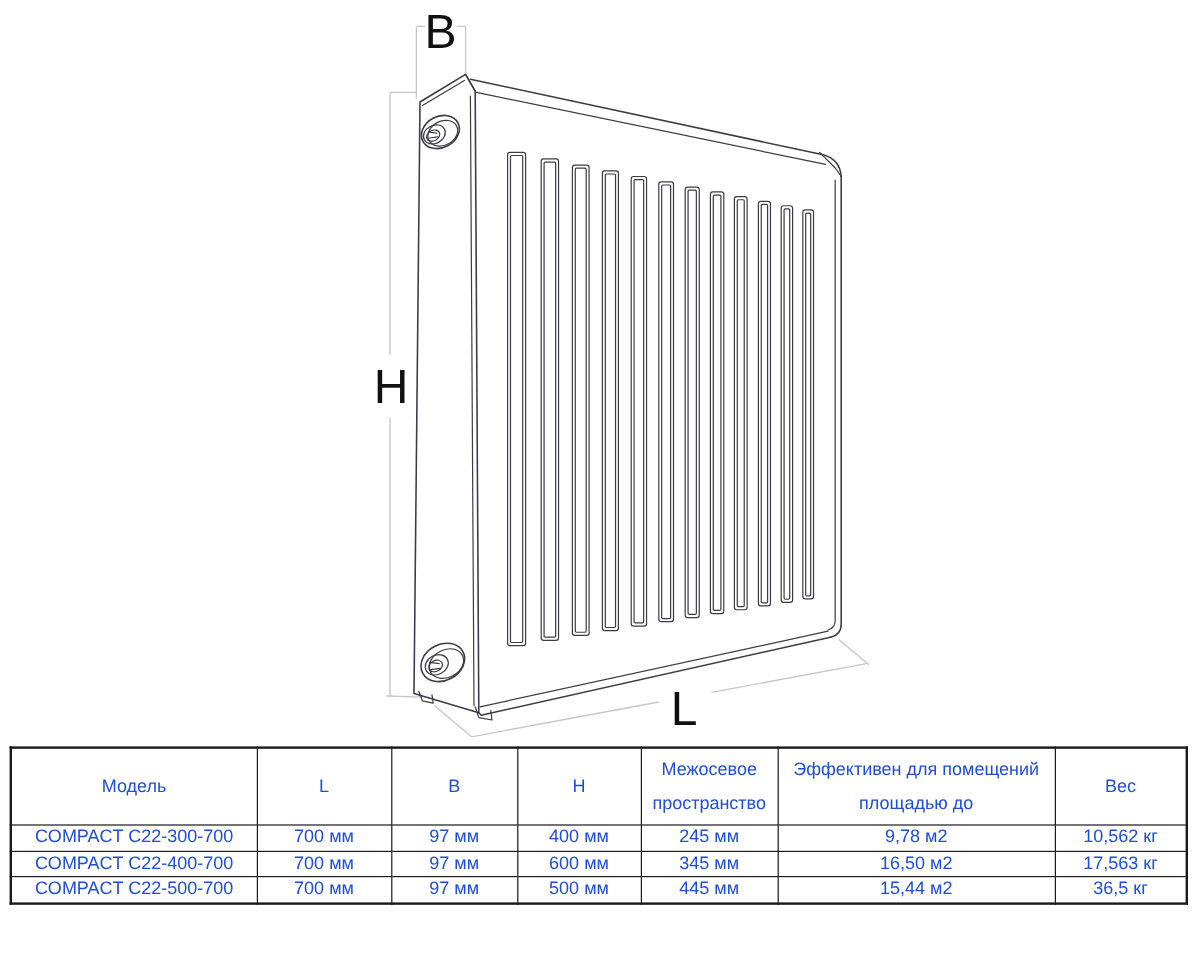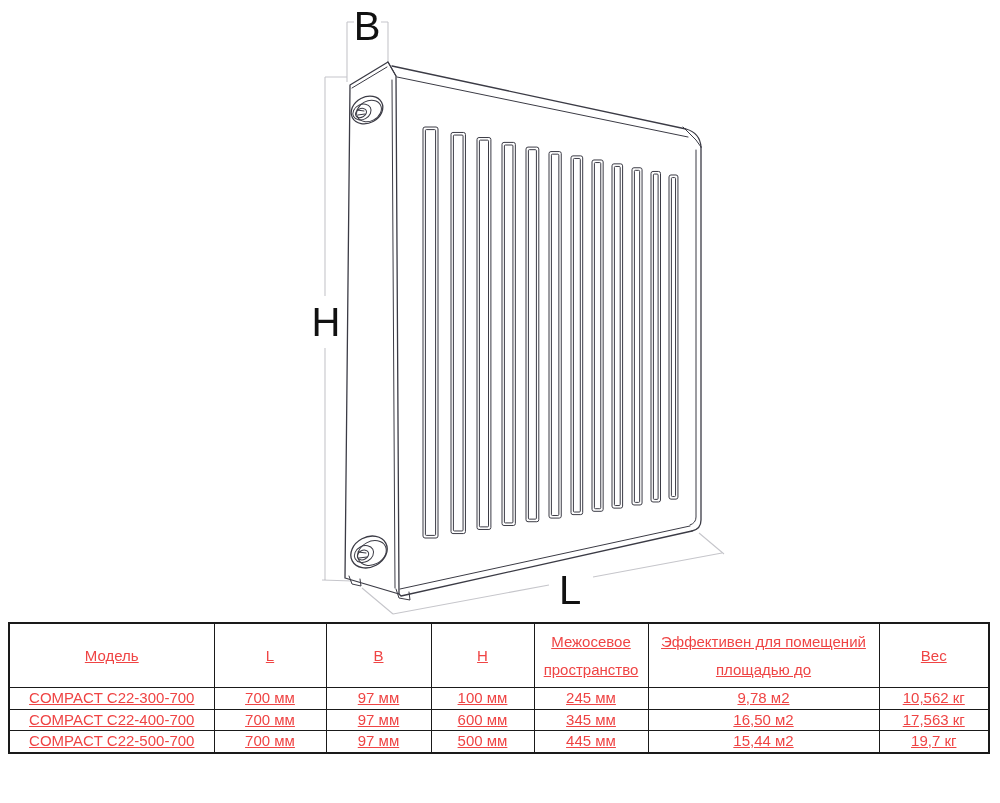--- a/index.html
+++ b/index.html
@@ -4,21 +4,21 @@
 <style>
   html,body{margin:0;padding:0;background:#ffffff;}
   body{width:1000px;height:803px;font-family:"Liberation Sans",sans-serif;}
   .stage{position:relative;width:1000px;height:803px;overflow:hidden;background:#fff;}
   .diagram{position:absolute;left:0;top:0;}
   .dim-line{stroke:var(--dim,#c6c6cb);stroke-width:1.1;fill:none;}
   .body-line{stroke:var(--outline,#3b3b45);stroke-width:1.3;fill:none;stroke-linejoin:round;stroke-linecap:round;}
   .body-line.thin{stroke-width:1;}
   .dim-label{fill:var(--ink,#111);font-family:"Liberation Sans",sans-serif;font-size:40px;}
   .spec{position:absolute;left:8px;top:622px;width:981px;border-collapse:collapse;table-layout:fixed;
-        border:2px solid var(--tblborder,#1a1a1a);color:#ef4444;text-decoration:underline;}
+        border:2px solid var(--tblborder,#1a1a1a);color:#1d4ed8;}
   .spec th,.spec td{border:1.3px solid var(--tblborder,#1a1a1a);text-align:center;vertical-align:middle;
         font-size:15px;font-weight:normal;padding:0 6px;overflow:hidden;}
   .spec thead th{height:63px;line-height:1.85;}
   .spec tbody td{height:20.5px;line-height:1.1;}
 </style>
 </head>
 <body>
 
 <div class="stage">
 
@@ -117,38 +117,38 @@
         <th>Межосевое пространство</th>
         <th>Эффективен для помещений площадью до</th>
         <th>Вес</th>
       </tr>
     </thead>
     <tbody>
       <tr>
         <td>COMPACT C22-300-700</td>
         <td>700 мм</td>
         <td>97 мм</td>
-        <td>100 мм</td>
+        <td>400 мм</td>
         <td>245 мм</td>
         <td>9,78 м2</td>
         <td>10,562 кг</td>
       </tr>
       <tr>
         <td>COMPACT C22-400-700</td>
         <td>700 мм</td>
         <td>97 мм</td>
         <td>600 мм</td>
         <td>345 мм</td>
         <td>16,50 м2</td>
         <td>17,563 кг</td>
       </tr>
       <tr>
         <td>COMPACT C22-500-700</td>
         <td>700 мм</td>
         <td>97 мм</td>
         <td>500 мм</td>
         <td>445 мм</td>
         <td>15,44 м2</td>
-        <td>19,7 кг</td>
+        <td>36,5 кг</td>
       </tr>
     </tbody>
   </table>
 </div>
 
 </body></html>

